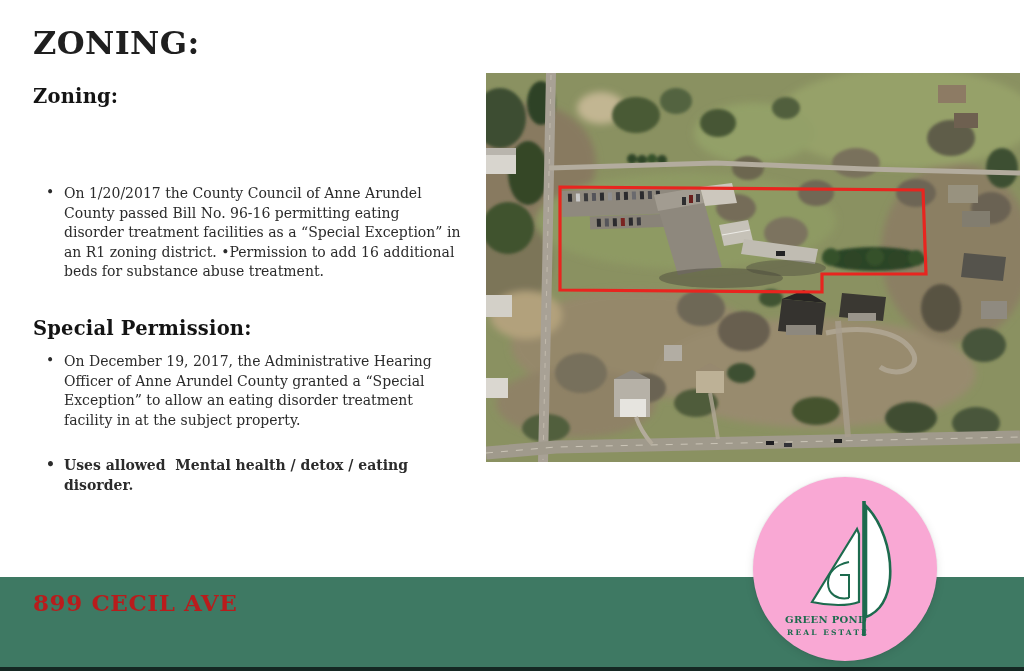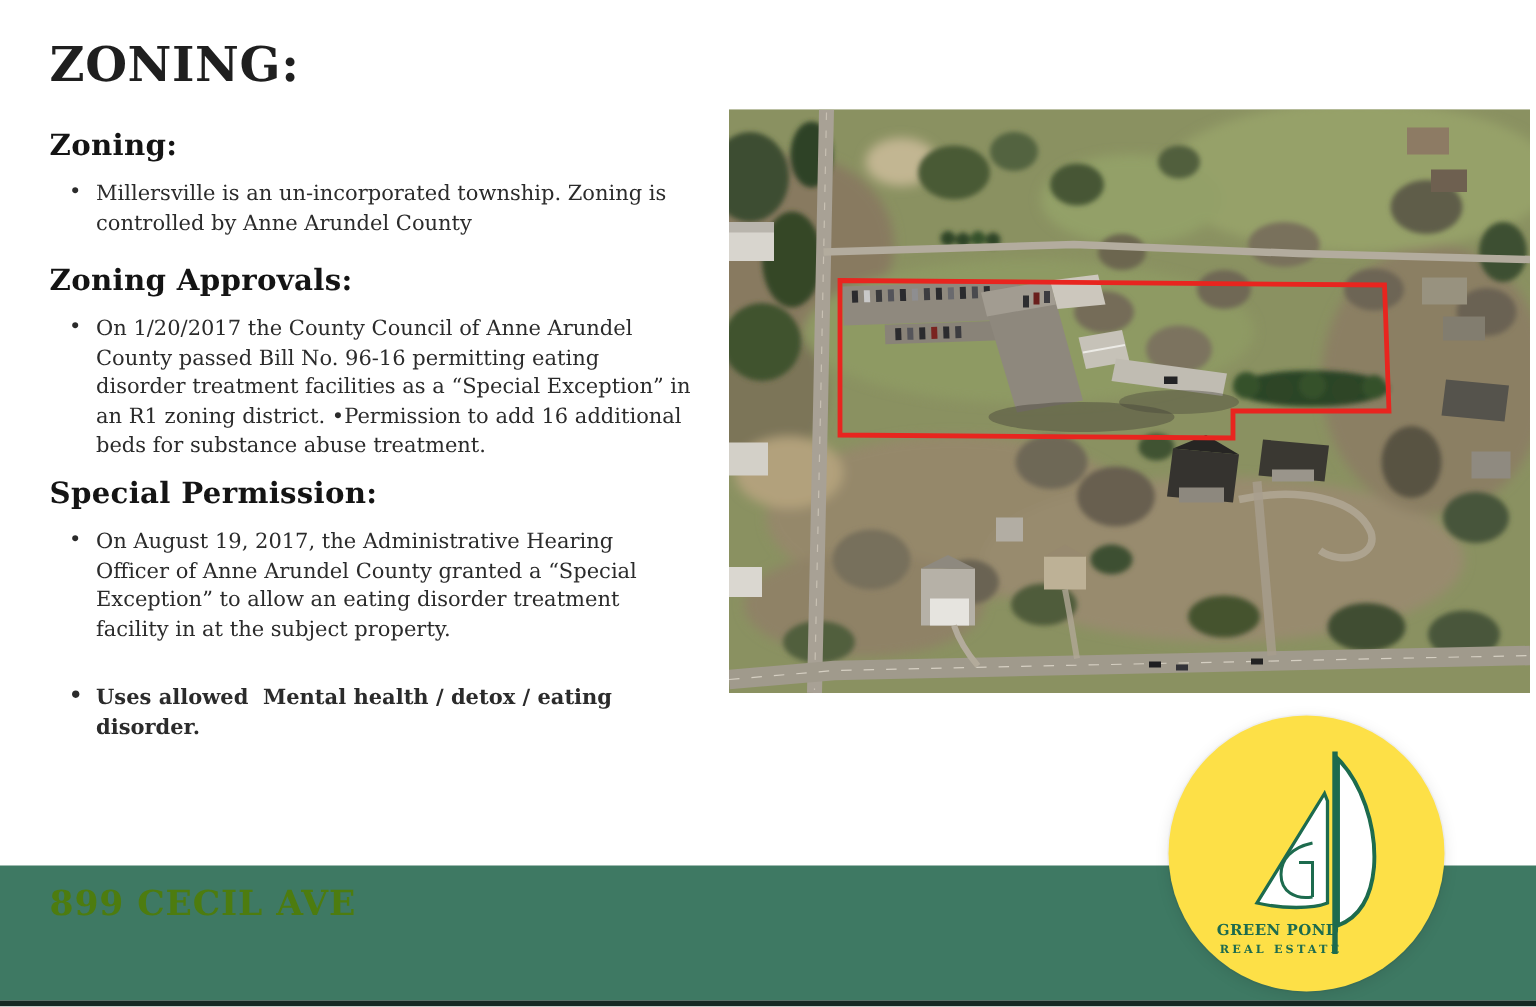--- a/index.html
+++ b/index.html
@@ -39,59 +39,55 @@
     position:absolute; left:486px; top:73px; width:534px; height:389px;
     overflow:hidden; background:#8a9161;
   }
   .photo svg { display:block; }
 
   
   .footer-bar { position:absolute; left:0; top:577px; width:1024px; height:90px; background:#3e7963; }
   .footer-strip { position:absolute; left:0; top:667px; width:1024px; height:4px; background:#152823; }
   .footer-address {
     position:absolute; left:33px; top:586px; z-index:3;
-    color:#4d7c0f; font-weight:bold; font-size:23px; line-height:34px;
+    color:#b91c1c; font-weight:bold; font-size:23px; line-height:34px;
     letter-spacing:0.6px;
   }
 
   
   .logo-circle {
-    position:absolute; left:779px; top:477px; width:184px; height:184px;
-    background:#fde047; border-radius:50%; z-index:5;
+    position:absolute; left:753px; top:477px; width:184px; height:184px;
+    background:#f9a8d4; border-radius:50%; z-index:5;
     box-shadow:0 0 0 1px rgba(0,0,0,0.03), 0 2px 10px rgba(0,0,0,0.10);
   }
   .logo-circle svg { position:absolute; inset:0; }
   .logo-name { font-size:10px; font-weight:bold; letter-spacing:0.3px; font-family:"DejaVu Serif",serif; }
   .logo-tagline { font-size:7.5px; font-weight:bold; letter-spacing:2.1px; font-family:"DejaVu Serif",serif; }
 </style>
 </head>
 <body>
 
 <div class="slide">
 
   <div class="title">ZONING:</div>
 
   <div class="section sec-1">
     <h2>Zoning:</h2>
-    <ul>
-      <li>Millersville is an un-incorporated township. Zoning is controlled by Anne Arundel County</li>
-    </ul>
   </div>
 
   <div class="section sec-2">
-    <h2>Zoning Approvals:</h2>
     <ul>
       <li>On 1/20/2017 the County Council of Anne Arundel County passed Bill No. 96-16 permitting eating disorder treatment facilities as a “Special Exception” in an R1 zoning district. •Permission to add 16 additional beds for substance abuse treatment.</li>
     </ul>
   </div>
 
   <div class="section sec-3">
     <h2>Special Permission:</h2>
     <ul>
-      <li>On August 19, 2017, the Administrative Hearing Officer of Anne Arundel County granted a “Special Exception” to allow an eating disorder treatment facility in at the subject property.</li>
+      <li>On December 19, 2017, the Administrative Hearing Officer of Anne Arundel County granted a “Special Exception” to allow an eating disorder treatment facility in at the subject property.</li>
       <li>Uses allowed  Mental health / detox / eating disorder.</li>
     </ul>
   </div>
 
   <div class="photo">
     <svg width="534" height="389" viewBox="0 0 534 389">
       <defs>
         <filter id="b4" x="-40%" y="-40%" width="180%" height="180%">
             <feGaussianBlur stdDeviation="3.5"></feGaussianBlur>
           </filter>

